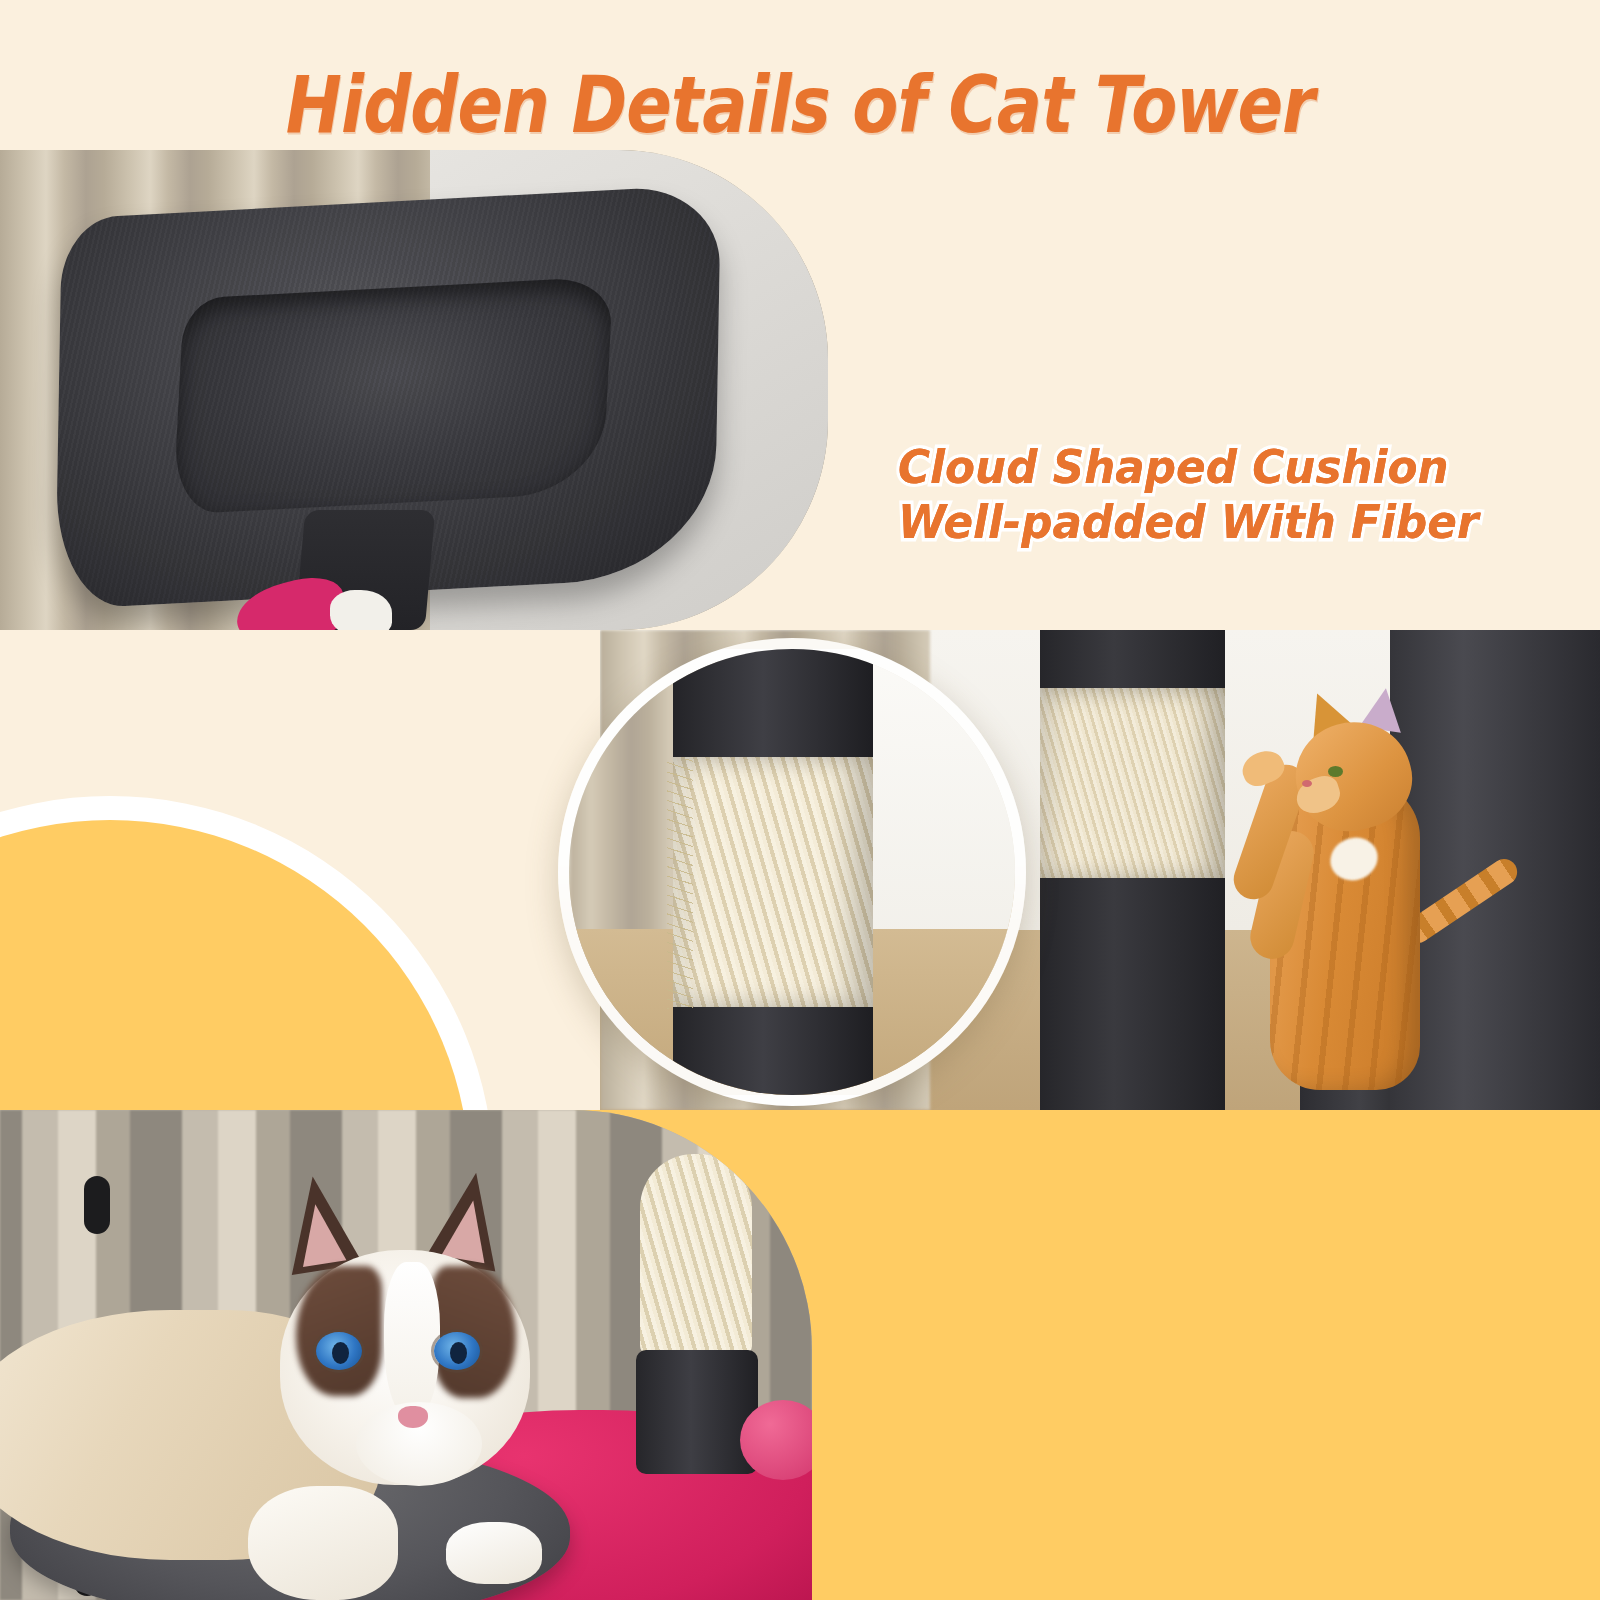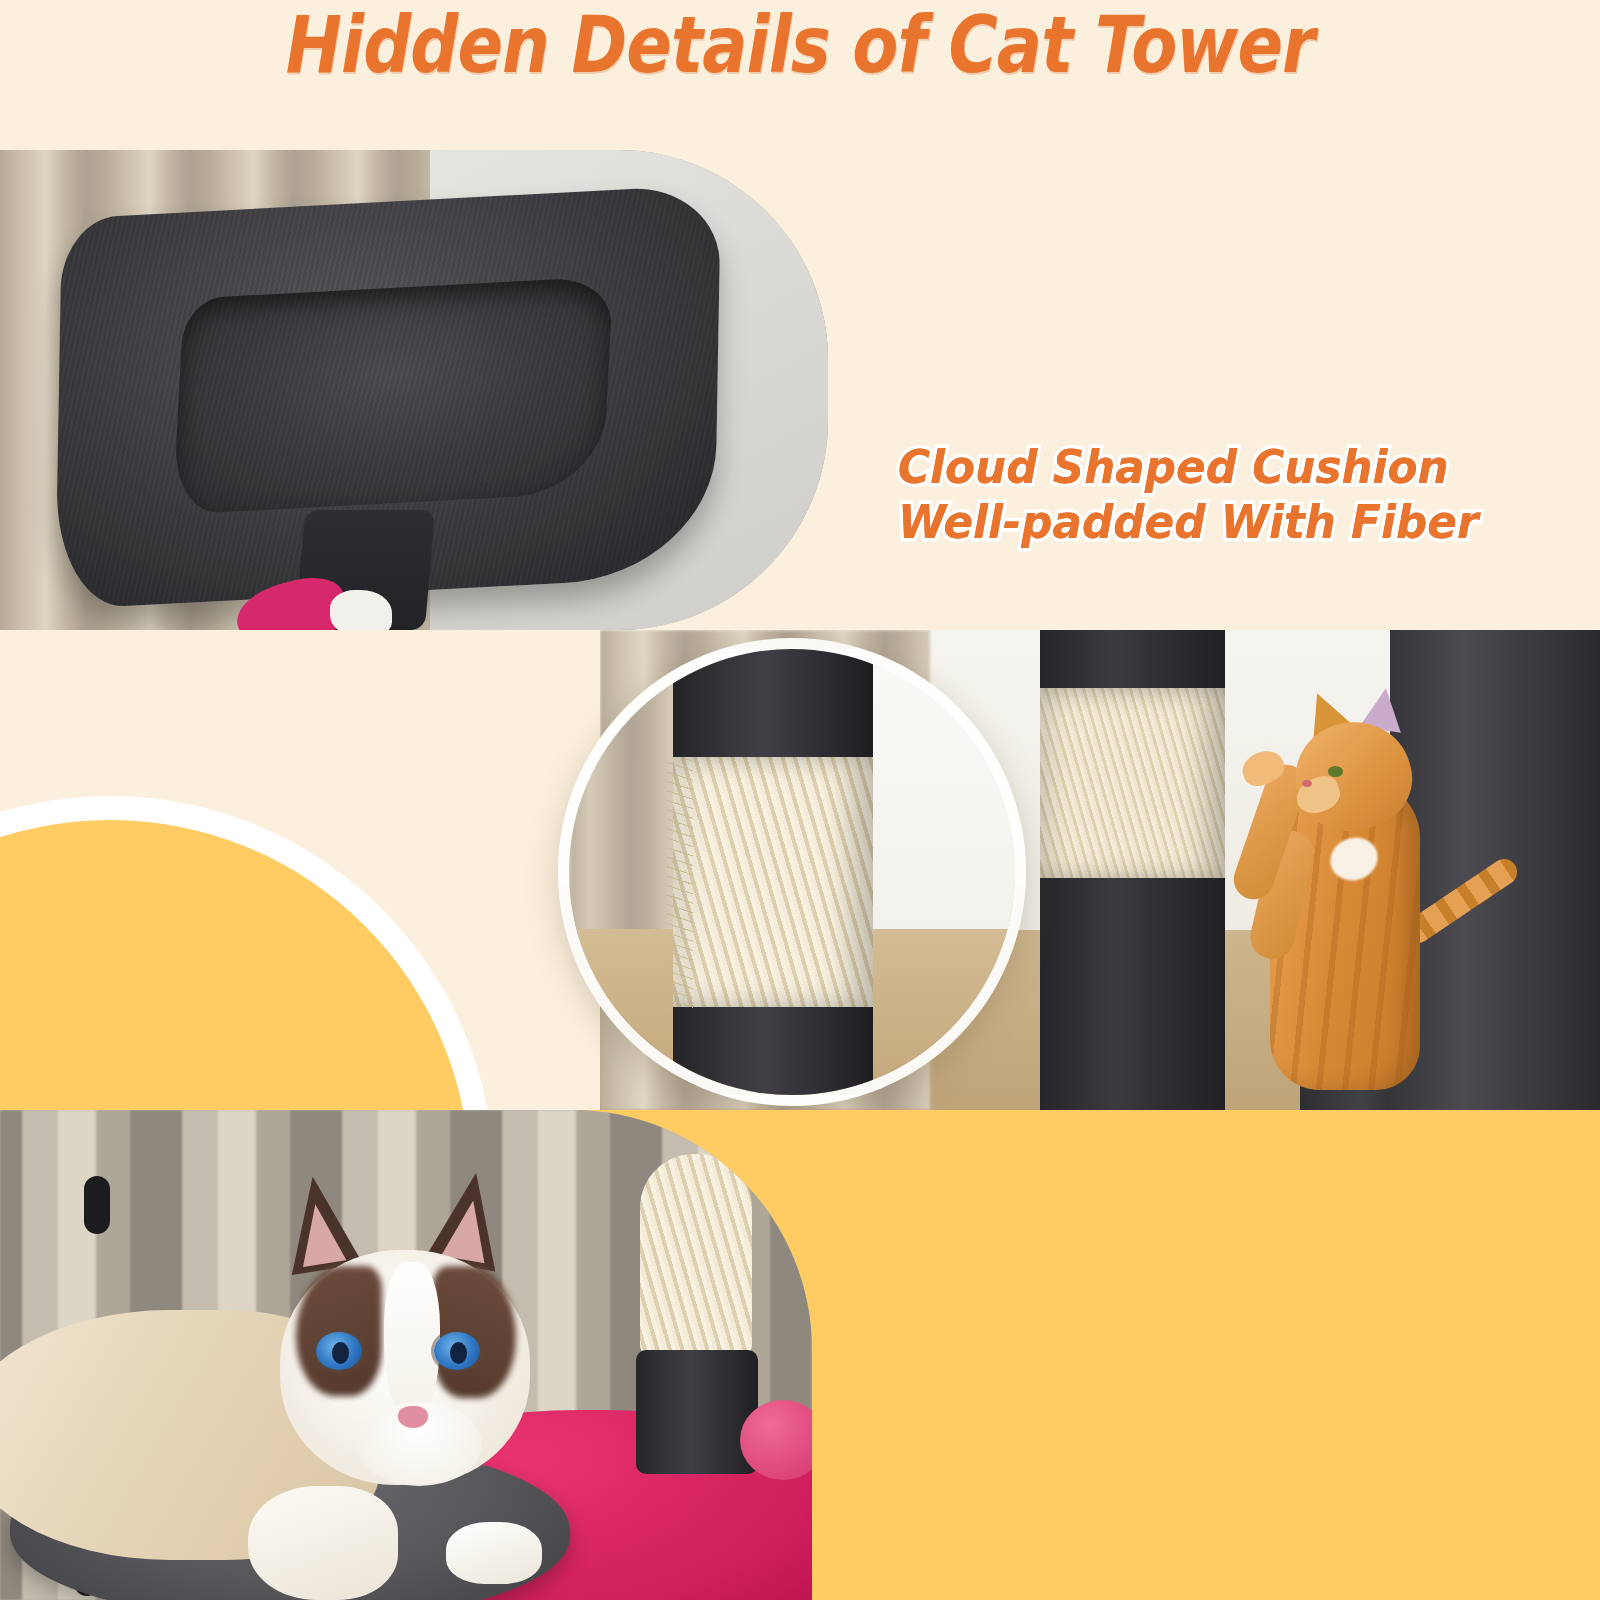--- a/index.html
+++ b/index.html
@@ -8,21 +8,21 @@
     font-family:"Liberation Sans", sans-serif;
     background:#FBF0DE;
     position:relative;
   }
 
   #page { position:relative; width:1600px; height:1600px; overflow:hidden; background:#FBF0DE; }
 
   
   .title-bar{
     position:absolute; top:0; left:0; width:1600px; height:150px;
-    display:flex; align-items:flex-start; justify-content:center;
+    display:flex; align-items:flex-end; justify-content:center;
     background:#FBF0DE; z-index:40;
   }
   .title-text{
     font-family:"DejaVu Sans", sans-serif;
     font-size:78px; font-weight:bold; font-style:italic;
     color:#E8742E;
     letter-spacing:-1px;
     transform:scaleX(0.86);
     white-space:nowrap;
     text-shadow:1px 2px 0 rgba(210,100,35,.25);

